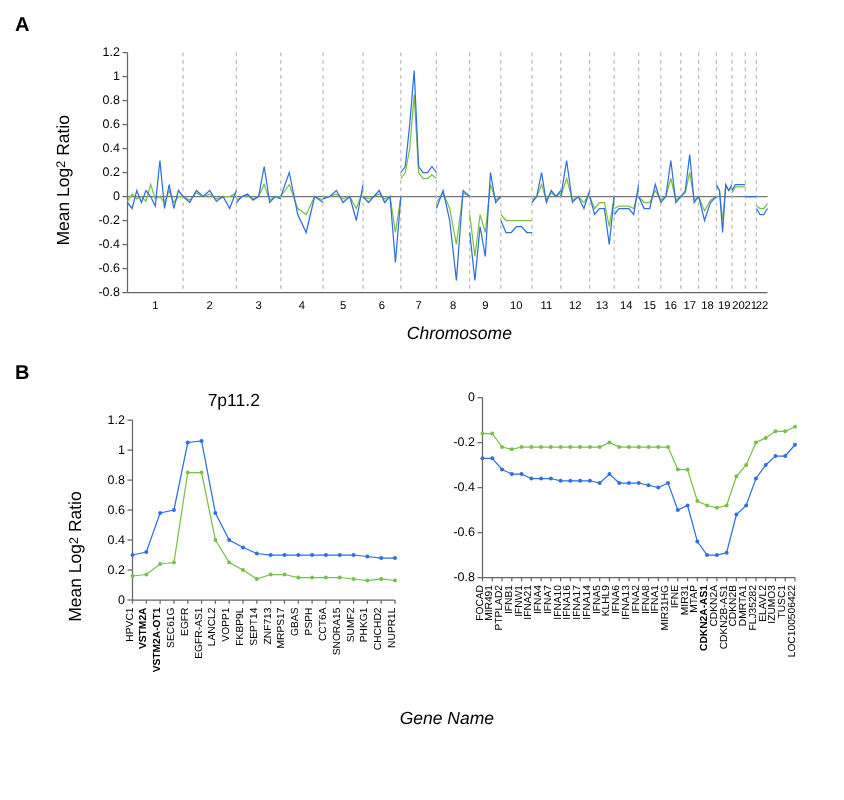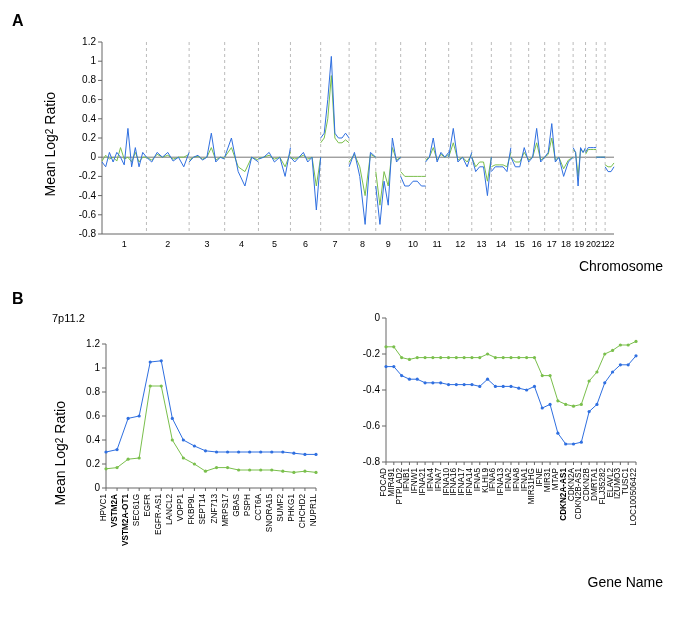--- a/index.html
+++ b/index.html
@@ -28,33 +28,34 @@
   }
   .ylab {
     writing-mode: vertical-rl;
     transform: rotate(180deg);
     font-size: 14px;
     text-align: center;
     margin-right: 4px;
   }
   .xlab {
     font-size: 14px;
-    text-align: right;
+    text-align: center;
     margin-top: 4px;
+    font-style: italic;
   }
   .sub2 { font-size: 10px; }
   svg { display: block; }
   .axis-line { stroke: #666; stroke-width: 1; }
   .hgrid { stroke: #bbb; stroke-width: 1; stroke-dasharray: 3 3; }
   .zero-line { stroke: #777; stroke-width: 1; }
   .series-blue { stroke: #2f6fe0; stroke-width: 1; fill: none; }
   .series-green { stroke: #7abf4c; stroke-width: 1; fill: none; }
   .pt-blue { fill: #2f6fe0; }
   .pt-green { fill: #7abf4c; }
-  .title-sm { font-size: 11px; margin-bottom: 14px; }
+  .title-sm { font-size: 14px; text-align: center; margin-bottom: 2px; }
 </style>
 </head>
 <body>
 
 <div class="panel-label">A</div>
 <div class="chart-wrap" style="margin-left:30px;">
   <div class="ylab">Mean Log<span class="sub2">2</span> Ratio</div>
   <svg id="svgA" width="560" height="220">
       <line x1="40" y1="8" x2="40" y2="200" class="axis-line"></line>
       <line x1="40" y1="200" x2="552" y2="200" class="axis-line"></line>

